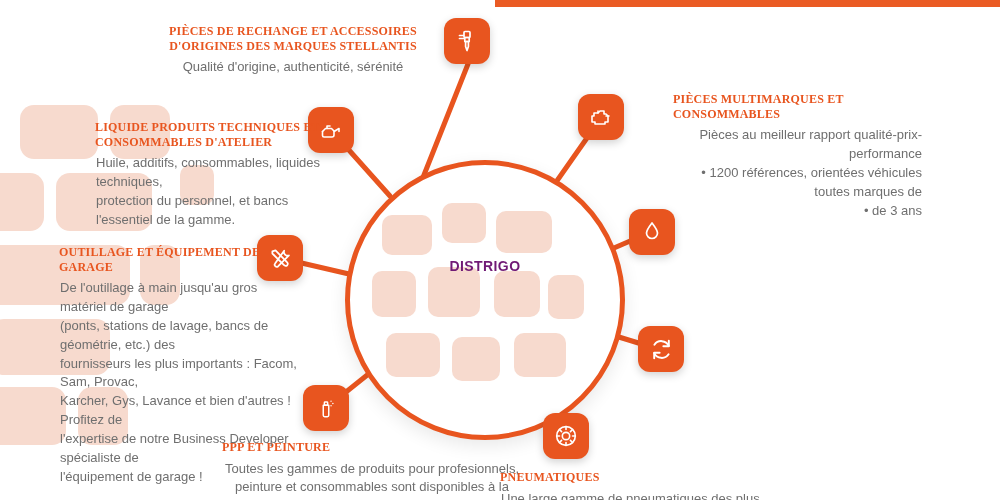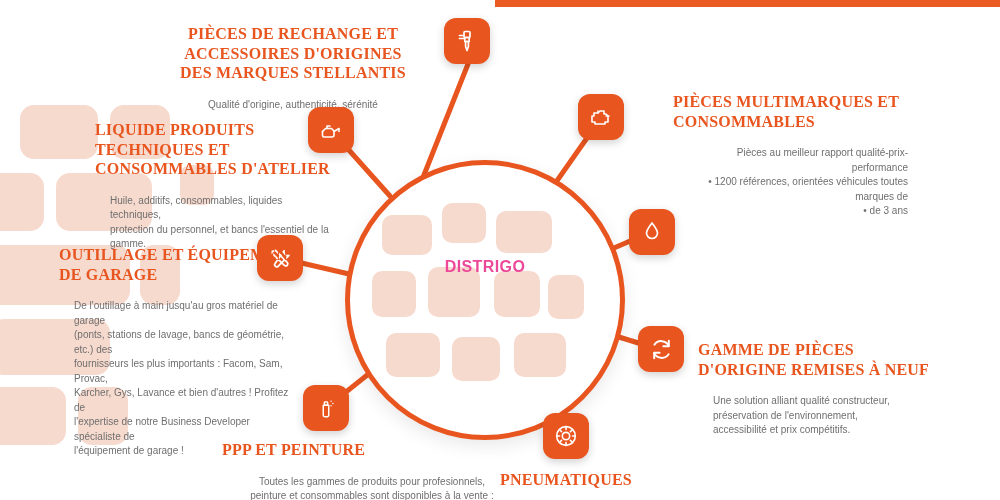--- a/index.html
+++ b/index.html
@@ -63,24 +63,24 @@
     width: 234px;
     height: 234px;
     pointer-events: none;
   }
   .center-label {
     position: absolute;
     left: 345px;
     top: 258px;
     width: 280px;
     text-align: center;
-    font-size: 16px;
+    font-size: 14px;
     font-weight: bold;
     letter-spacing: 0.4px;
-    color: #ec4899;
+    color: #701a75;
   }
 
   
   .spokes {
     position: absolute;
     left: 0; top: 0;
     width: 1000px;
     height: 500px;
     pointer-events: none;
   }
@@ -99,29 +99,29 @@
     box-shadow: 0 3px 8px rgba(0,0,0,0.18);
   }
   .bubble svg { display: block; }
 
   
   .block { position: absolute; }
   .block h3 {
     margin: 0 0 5px 0;
     font-family: "Liberation Serif", serif;
     font-weight: bold;
-    font-size: 16px;
+    font-size: 12px;
     line-height: 1.22;
     color: #e8551f;
     letter-spacing: 0.2px;
     text-transform: uppercase;
   }
   .block p {
-    margin: 15px;
-    font-size: 10px;
+    margin: 1px;
+    font-size: 13px;
     line-height: 1.45;
     color: #6f6f6f;
   }
   .block.center-t { text-align: center; }
 </style>
 </head>
 <body>
 
 <div class="stage">
 
@@ -205,26 +205,20 @@
   </div>
 
   <div class="bubble" style="left:638px; top:326px;">
     <svg width="25" height="25" viewBox="0 0 24 24" fill="none" stroke="#ffffff" stroke-width="1.9" stroke-linecap="round" stroke-linejoin="round">
       <path d="M19 8.5A8 8 0 0 0 5.2 7.4"></path>
       <path d="M5 15.5A8 8 0 0 0 18.8 16.6"></path>
       <polyline points="19,3.5 19,8.8 13.8,8.8"></polyline>
       <polyline points="5,20.5 5,15.2 10.2,15.2"></polyline>
     </svg>
   </div>
-  <div class="block" style="left:698px; top:340px; width:235px;">
-    <h3>GAMME DE PIÈCES D'ORIGINE REMISES À NEUF</h3>
-    <p style="white-space:pre-line;">Une solution alliant qualité constructeur,
-préservation de l'environnement,
-accessibilité et prix compétitifs.</p>
-  </div>
 
   <div class="bubble" style="left:543px; top:413px;">
     <svg width="26" height="26" viewBox="0 0 24 24" fill="none" stroke="#ffffff" stroke-width="1.5" stroke-linecap="round" stroke-linejoin="round">
       <circle cx="12" cy="12" r="8.6"></circle>
       <circle cx="12" cy="12" r="3.4"></circle>
       <path d="M12 3.4v2.6M12 18v2.6M3.4 12H6M18 12h2.6M6 6l1.9 1.9M16.1 16.1L18 18M18 6l-1.9 1.9M7.9 16.1L6 18"></path>
     </svg>
   </div>
   <div class="block" style="left:500px; top:470px; width:290px;">
     <h3>PNEUMATIQUES</h3>

